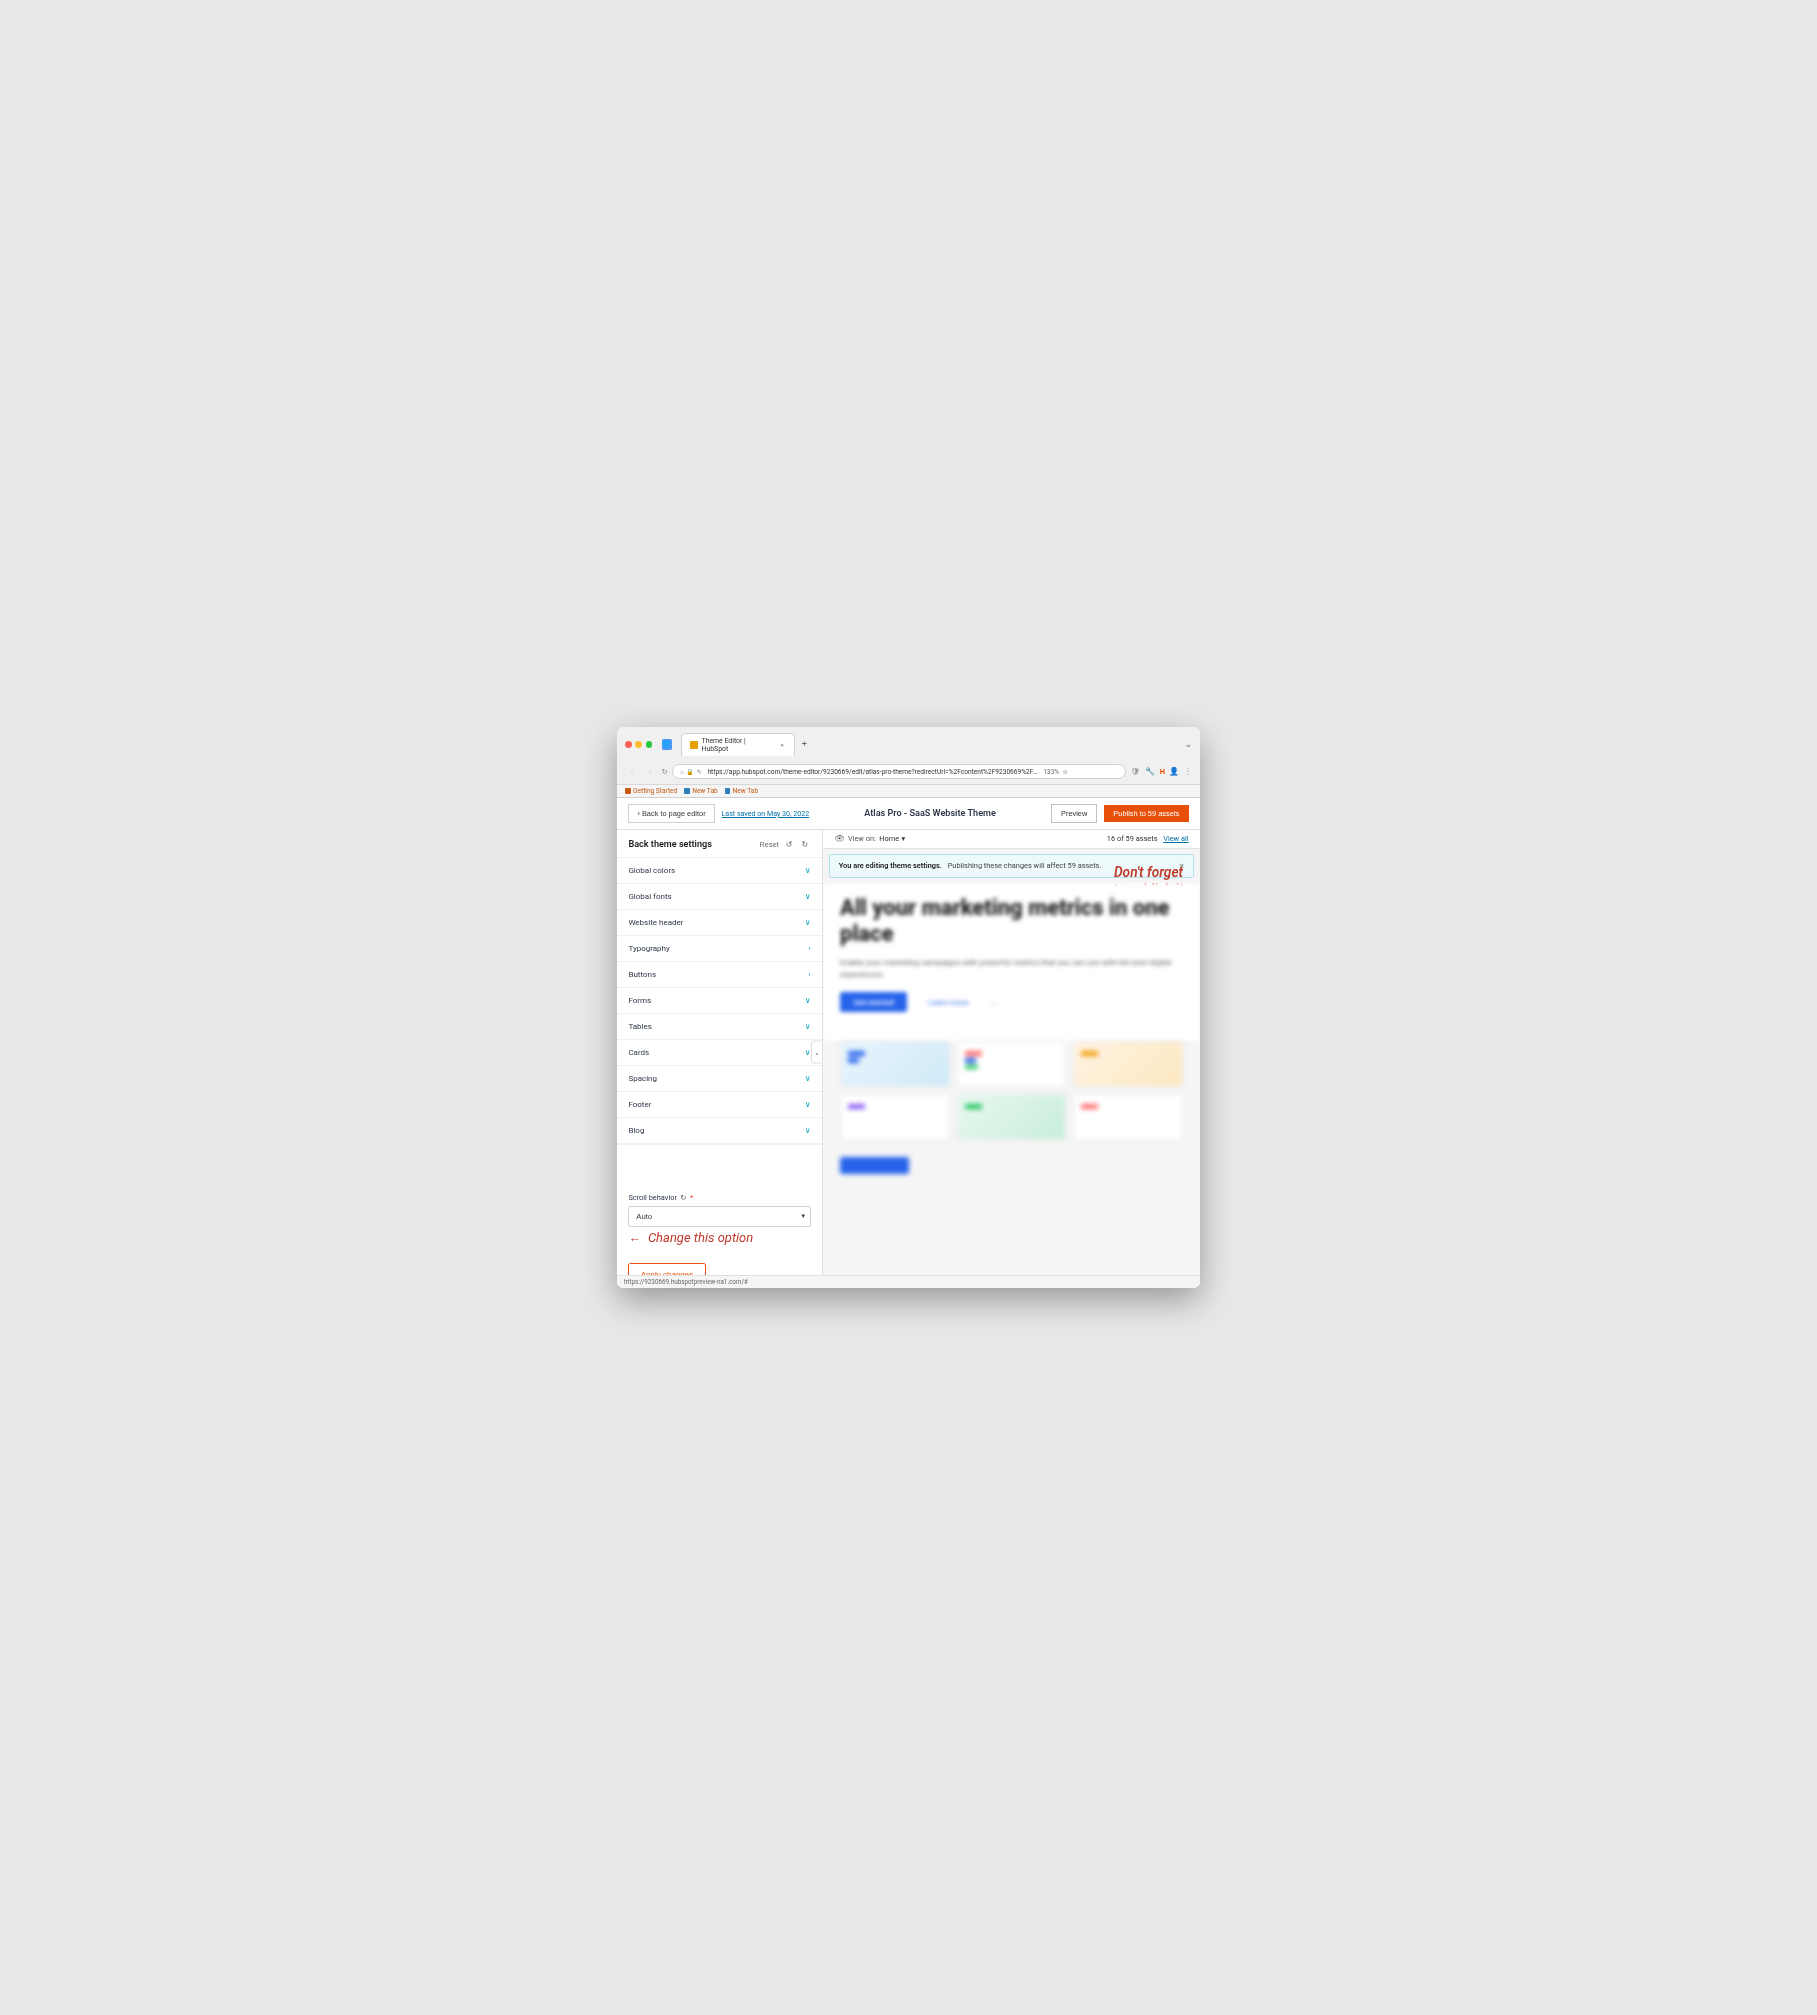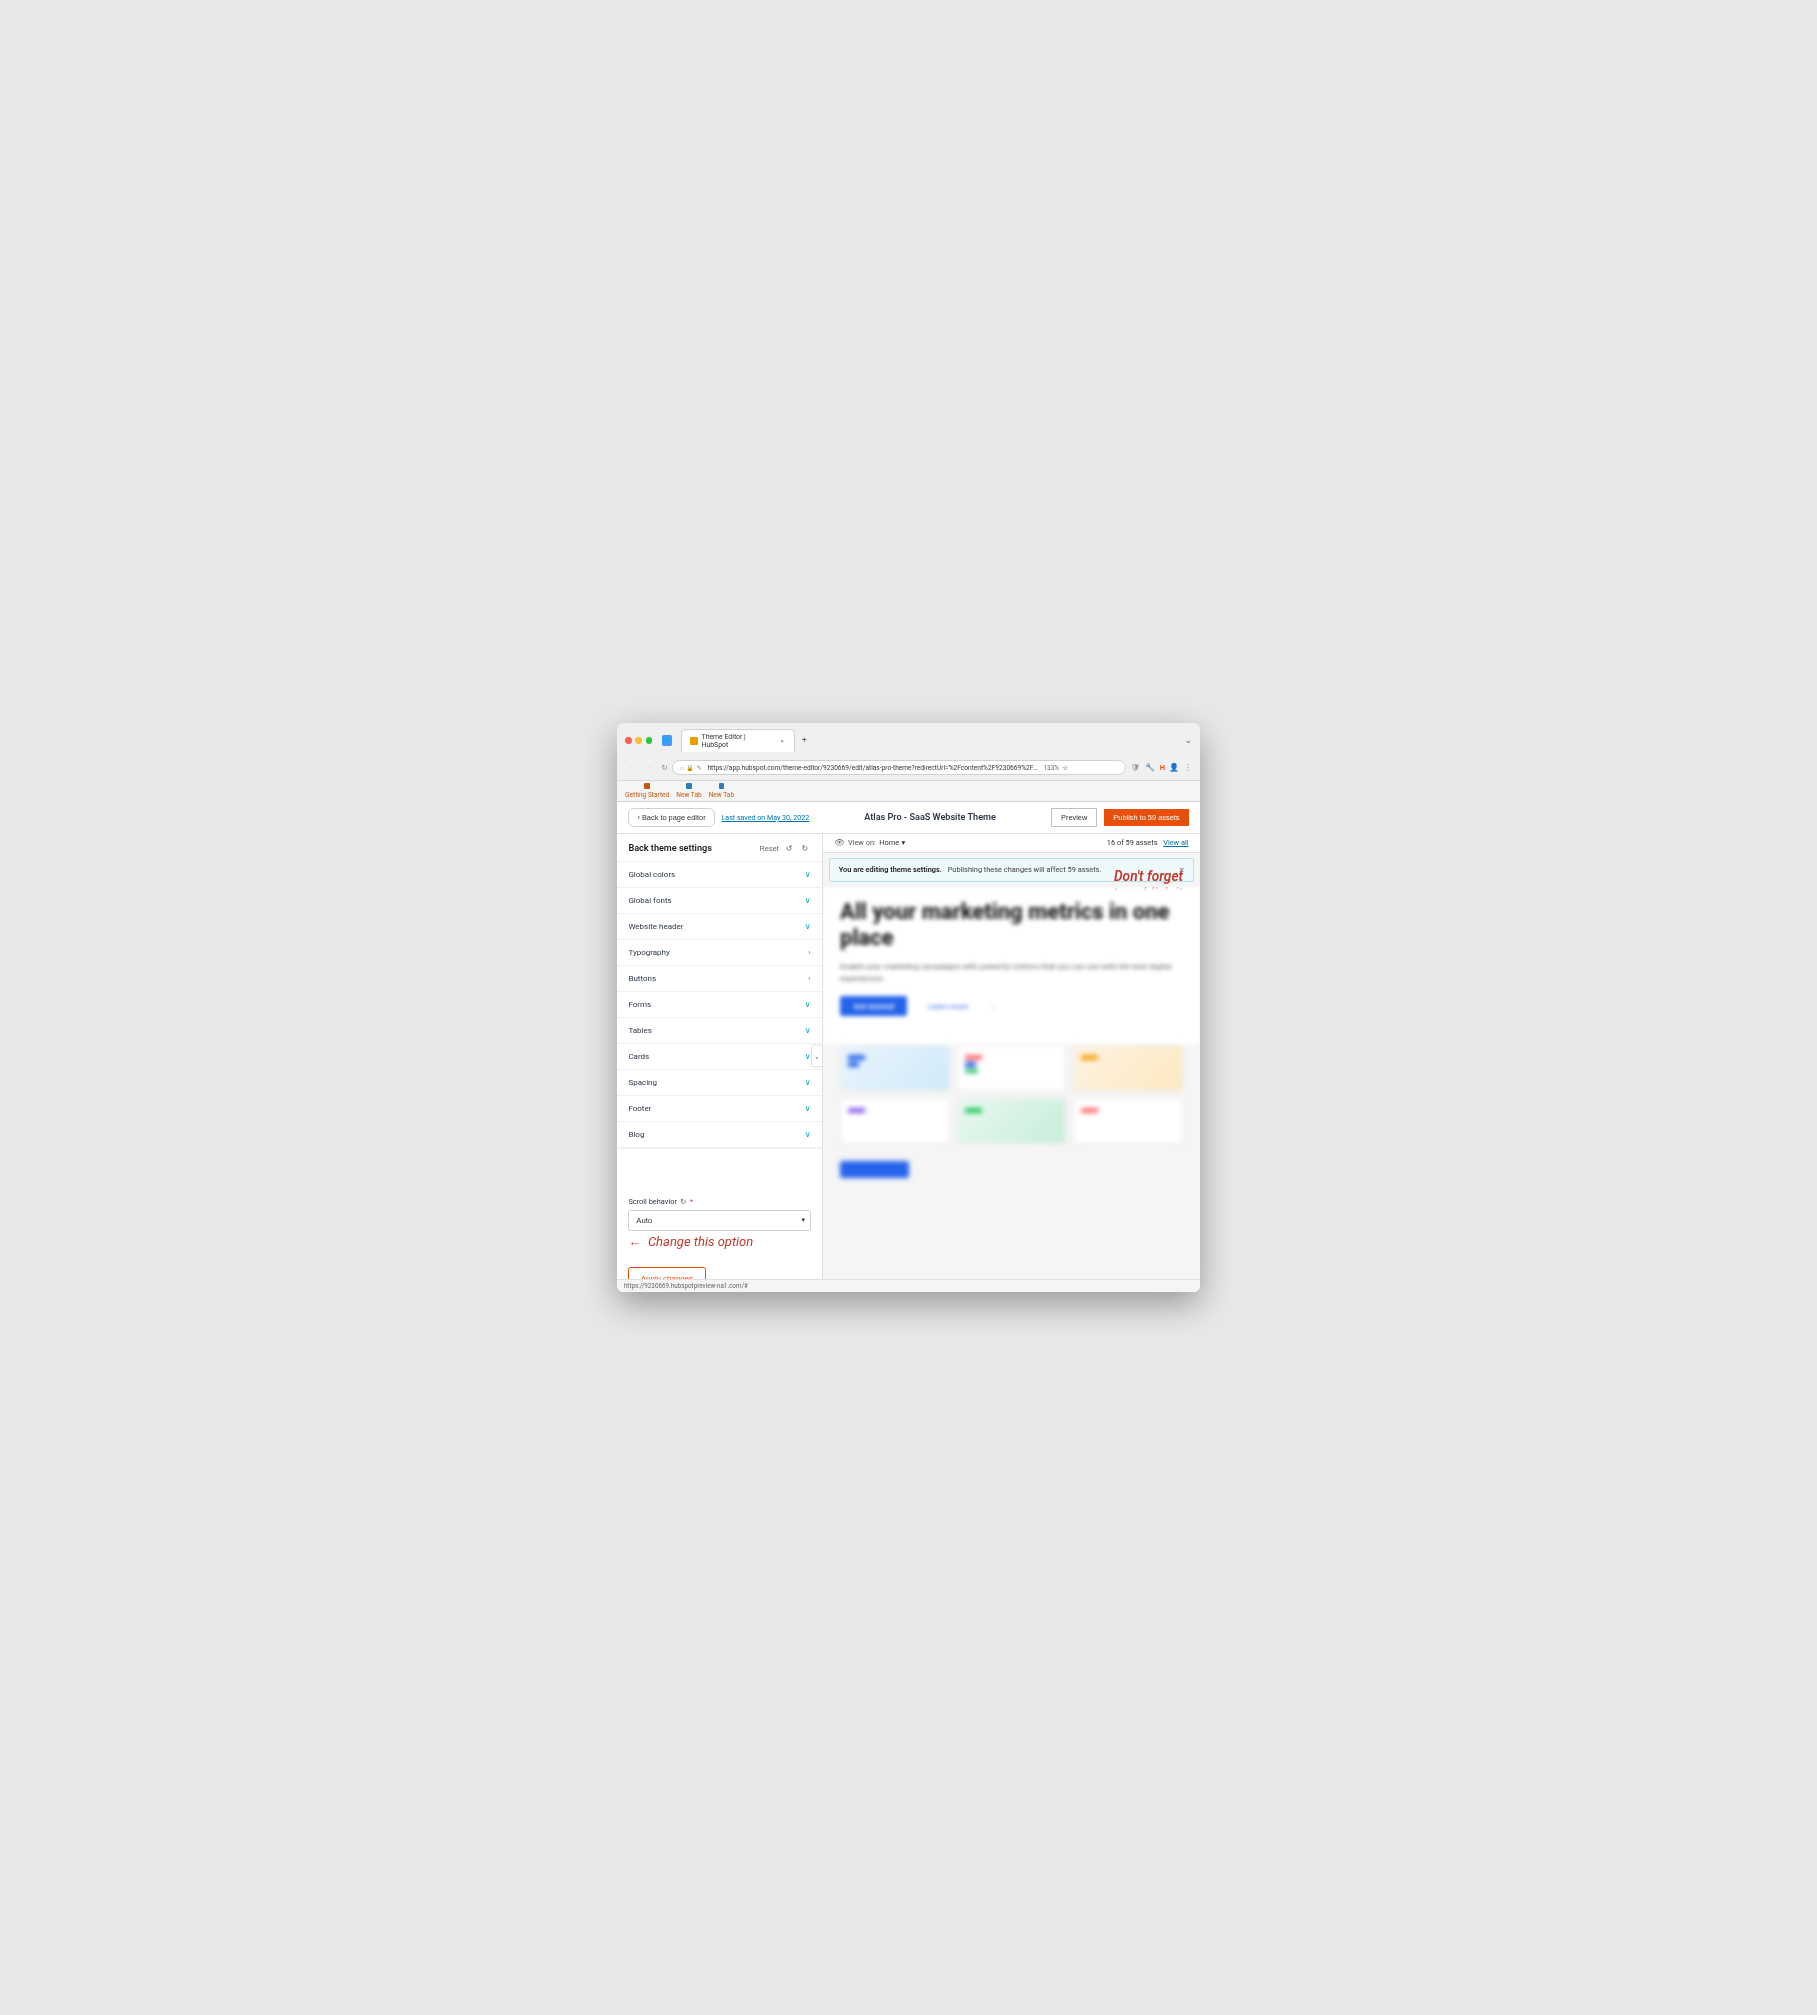--- a/index.html
+++ b/index.html
@@ -207,21 +207,20 @@
       background: #f5f5f5;
     }
 
     .bookmark-item {
       font-size: 6.6px;
       color: #c45911;
       cursor: pointer;
       display: flex;
       align-items: center;
       gap: 2.3px;
-      flex-direction: column;
     }
 
     .bookmark-dot {
       width: 5.7px;
       height: 5.7px;
       background: #c45911;
       border-radius: 1.1px;
     }
     .bookmark-dot2 {
       background: #2980b9;
@@ -244,21 +243,21 @@
       gap: 6.9px;
     }
 
     .back-btn {
       display: flex;
       align-items: center;
       gap: 3.4px;
       padding: 4px 8px;
       background: #fff;
       border: 0.6px solid #d0d0d0;
-      border-radius: 6px;
+      border-radius: 0;
       font-size: 7.4px;
       color: #333;
       cursor: pointer;
       font-weight: 500;
     }
 
     .last-saved {
       font-size: 7.1px;
       color: #0073aa;
       text-decoration: underline;

